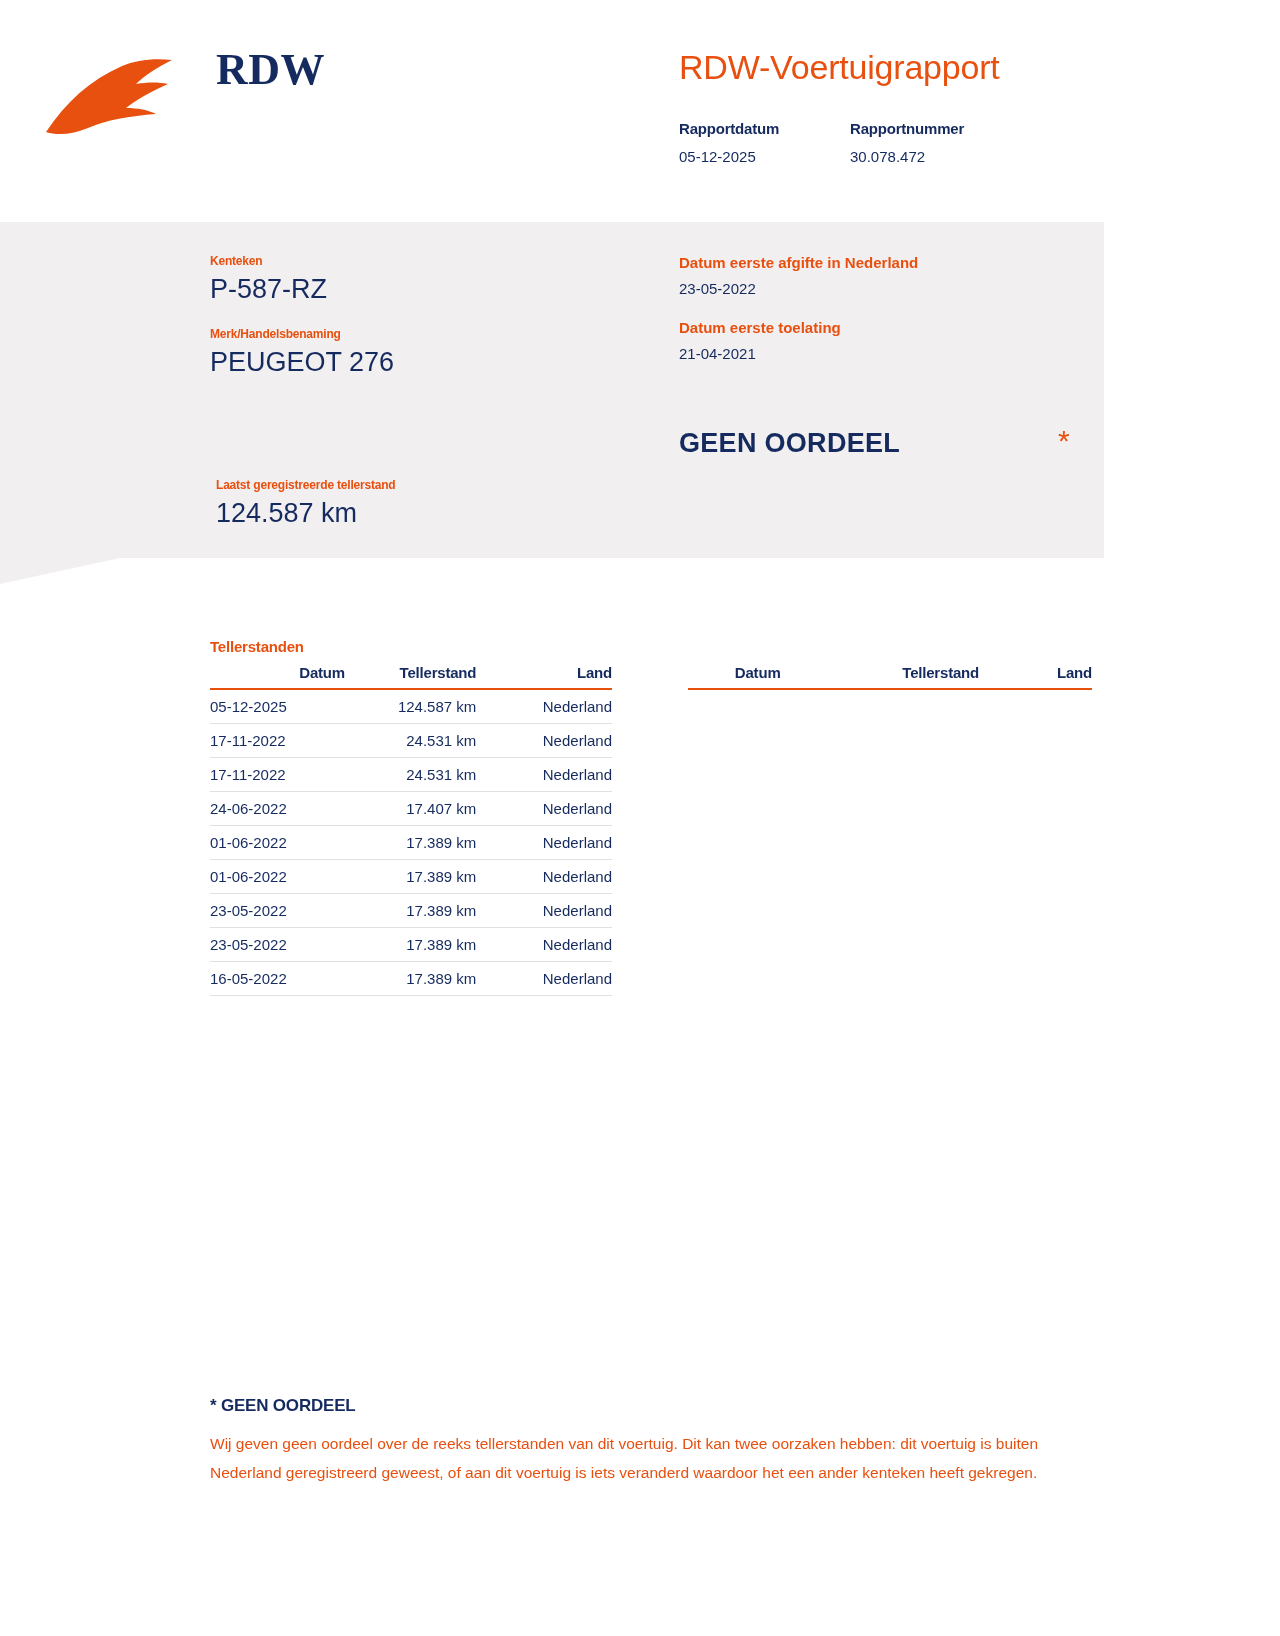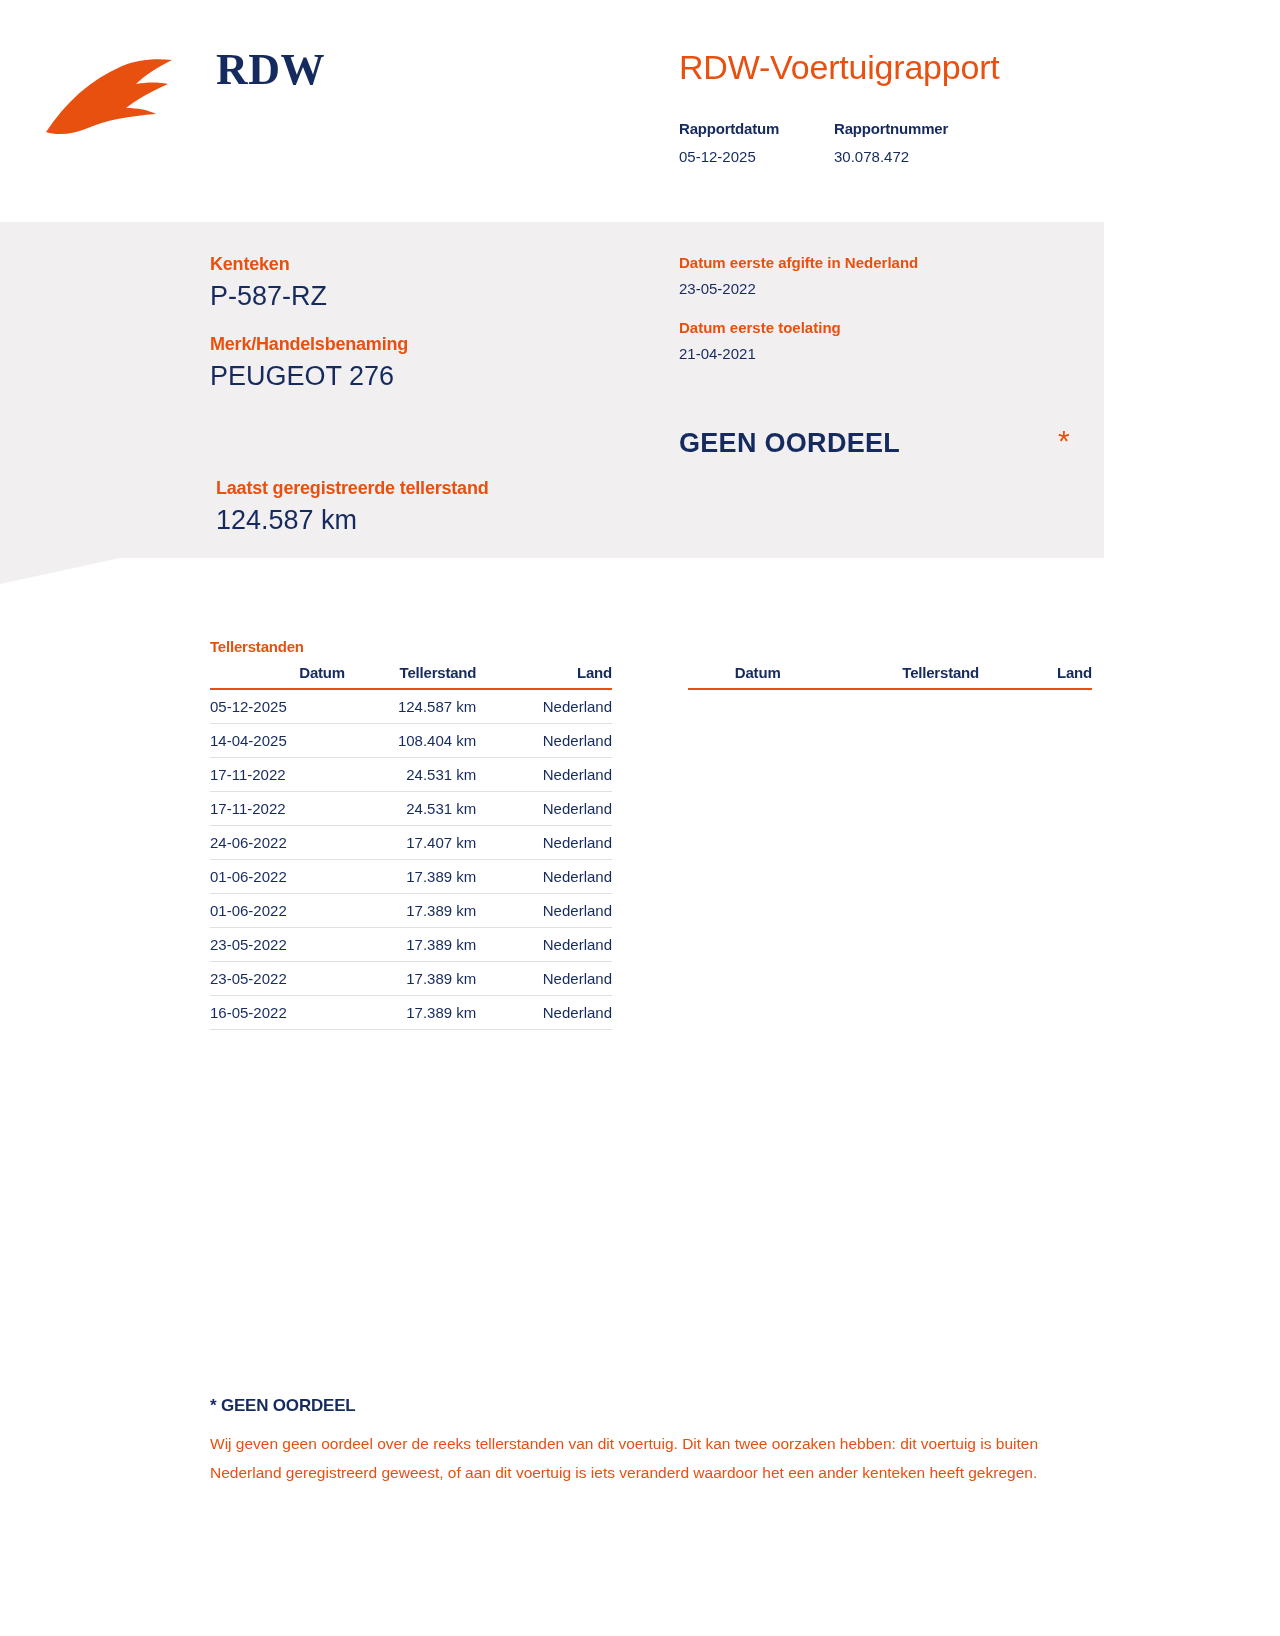--- a/index.html
+++ b/index.html
@@ -53,21 +53,21 @@
     color: #e8500f;
     font-family: "Liberation Sans", sans-serif;
     font-weight: normal;
     letter-spacing: -0.2px;
   }
   .meta-row {
     position: absolute;
     left: 679px;
     top: 120px;
     display: flex;
-    gap: 0px;
+    gap: 16px;
   }
   .meta-col { width: 155px; }
   .meta-label {
     font-size: 15px;
     font-weight: bold;
     color: #152a5e;
     letter-spacing: -0.2px;
   }
   .meta-value {
     font-size: 15px;
@@ -99,21 +99,21 @@
     top: 254px;
     width: 430px;
   }
   .band-right {
     position: absolute;
     left: 679px;
     top: 254px;
     width: 420px;
   }
   .field-label {
-    font-size: 18px;
+    font-size: 12px;
     font-weight: bold;
     color: #e8500f;
     letter-spacing: -0.2px;
   }
   .field-value {
     font-size: 27px;
     color: #152a5e;
     margin-top: 6px;
     margin-bottom: 22px;
     font-weight: normal;
@@ -278,25 +278,20 @@
           <th class="c3">Land</th>
         </tr>
       </thead>
       <tbody>
           <tr>
             <td class="c1">05-12-2025</td>
             <td class="c2">124.587 km</td>
             <td class="c3">Nederland</td>
           </tr>
           <tr>
-            <td class="c1">14-04-2025</td>
-            <td class="c2">108.404 km</td>
-            <td class="c3">Nederland</td>
-          </tr>
-          <tr>
             <td class="c1">17-11-2022</td>
             <td class="c2">24.531 km</td>
             <td class="c3">Nederland</td>
           </tr>
           <tr>
             <td class="c1">17-11-2022</td>
             <td class="c2">24.531 km</td>
             <td class="c3">Nederland</td>
           </tr>
           <tr>

